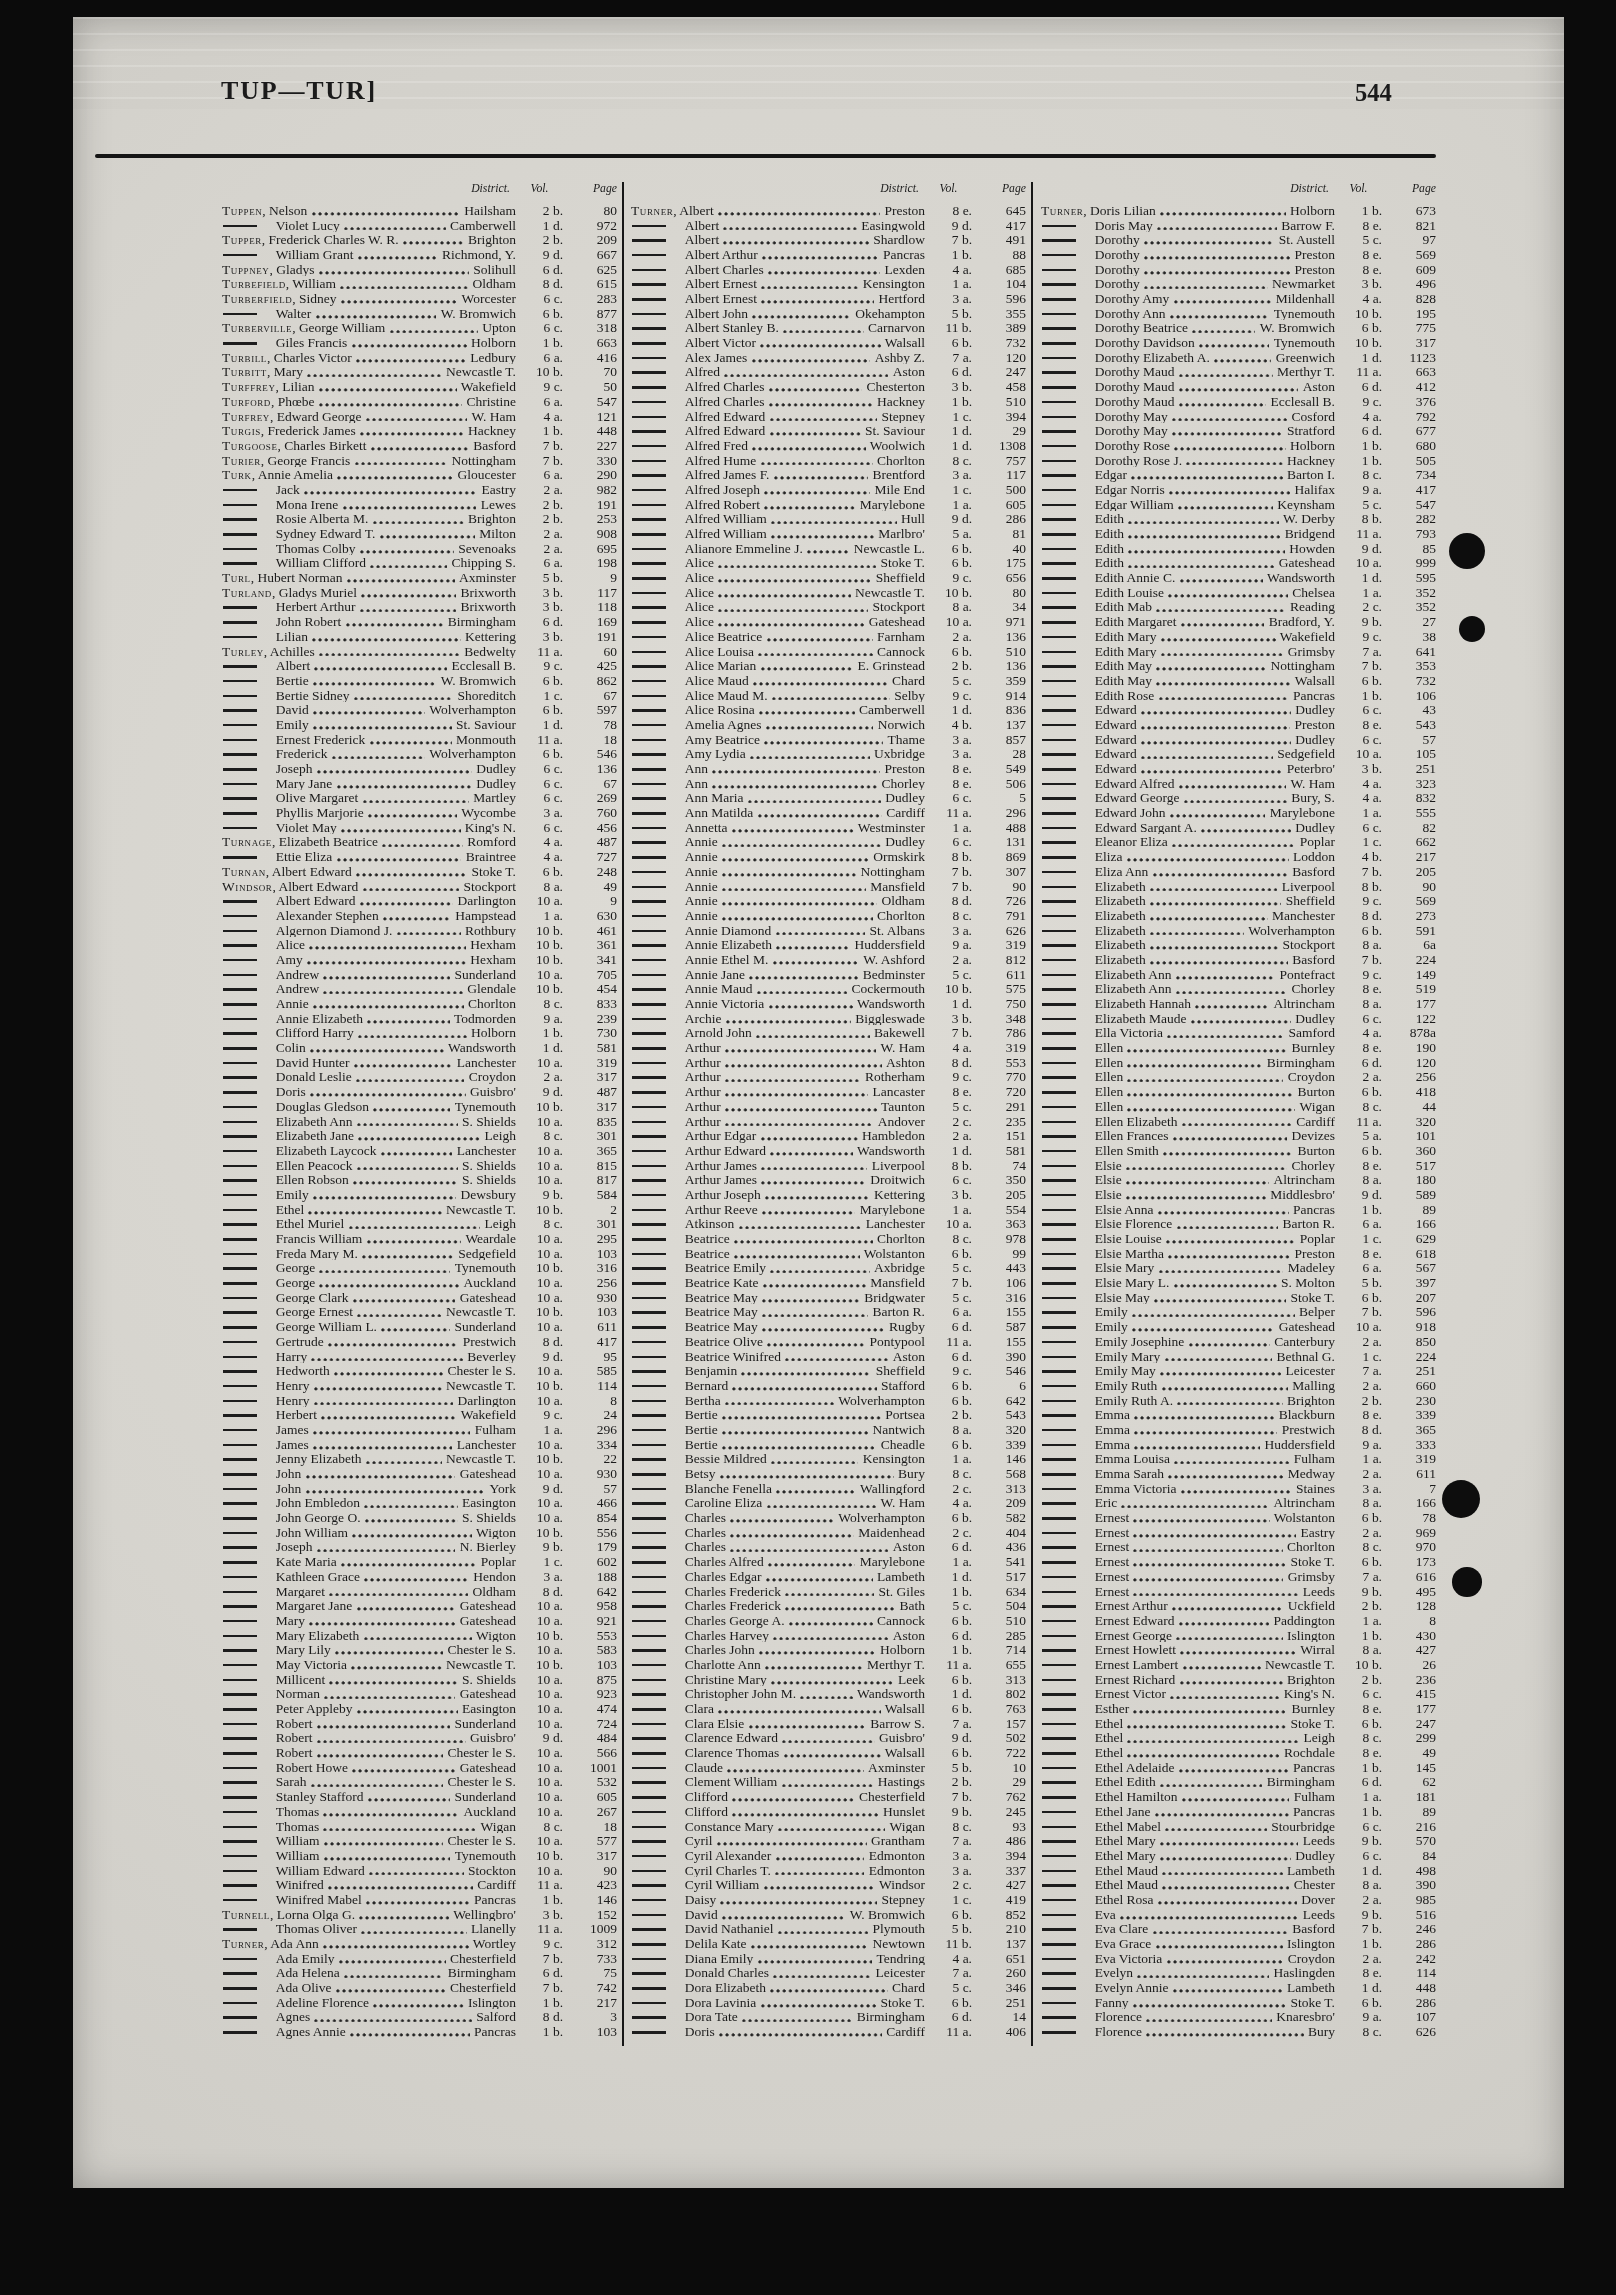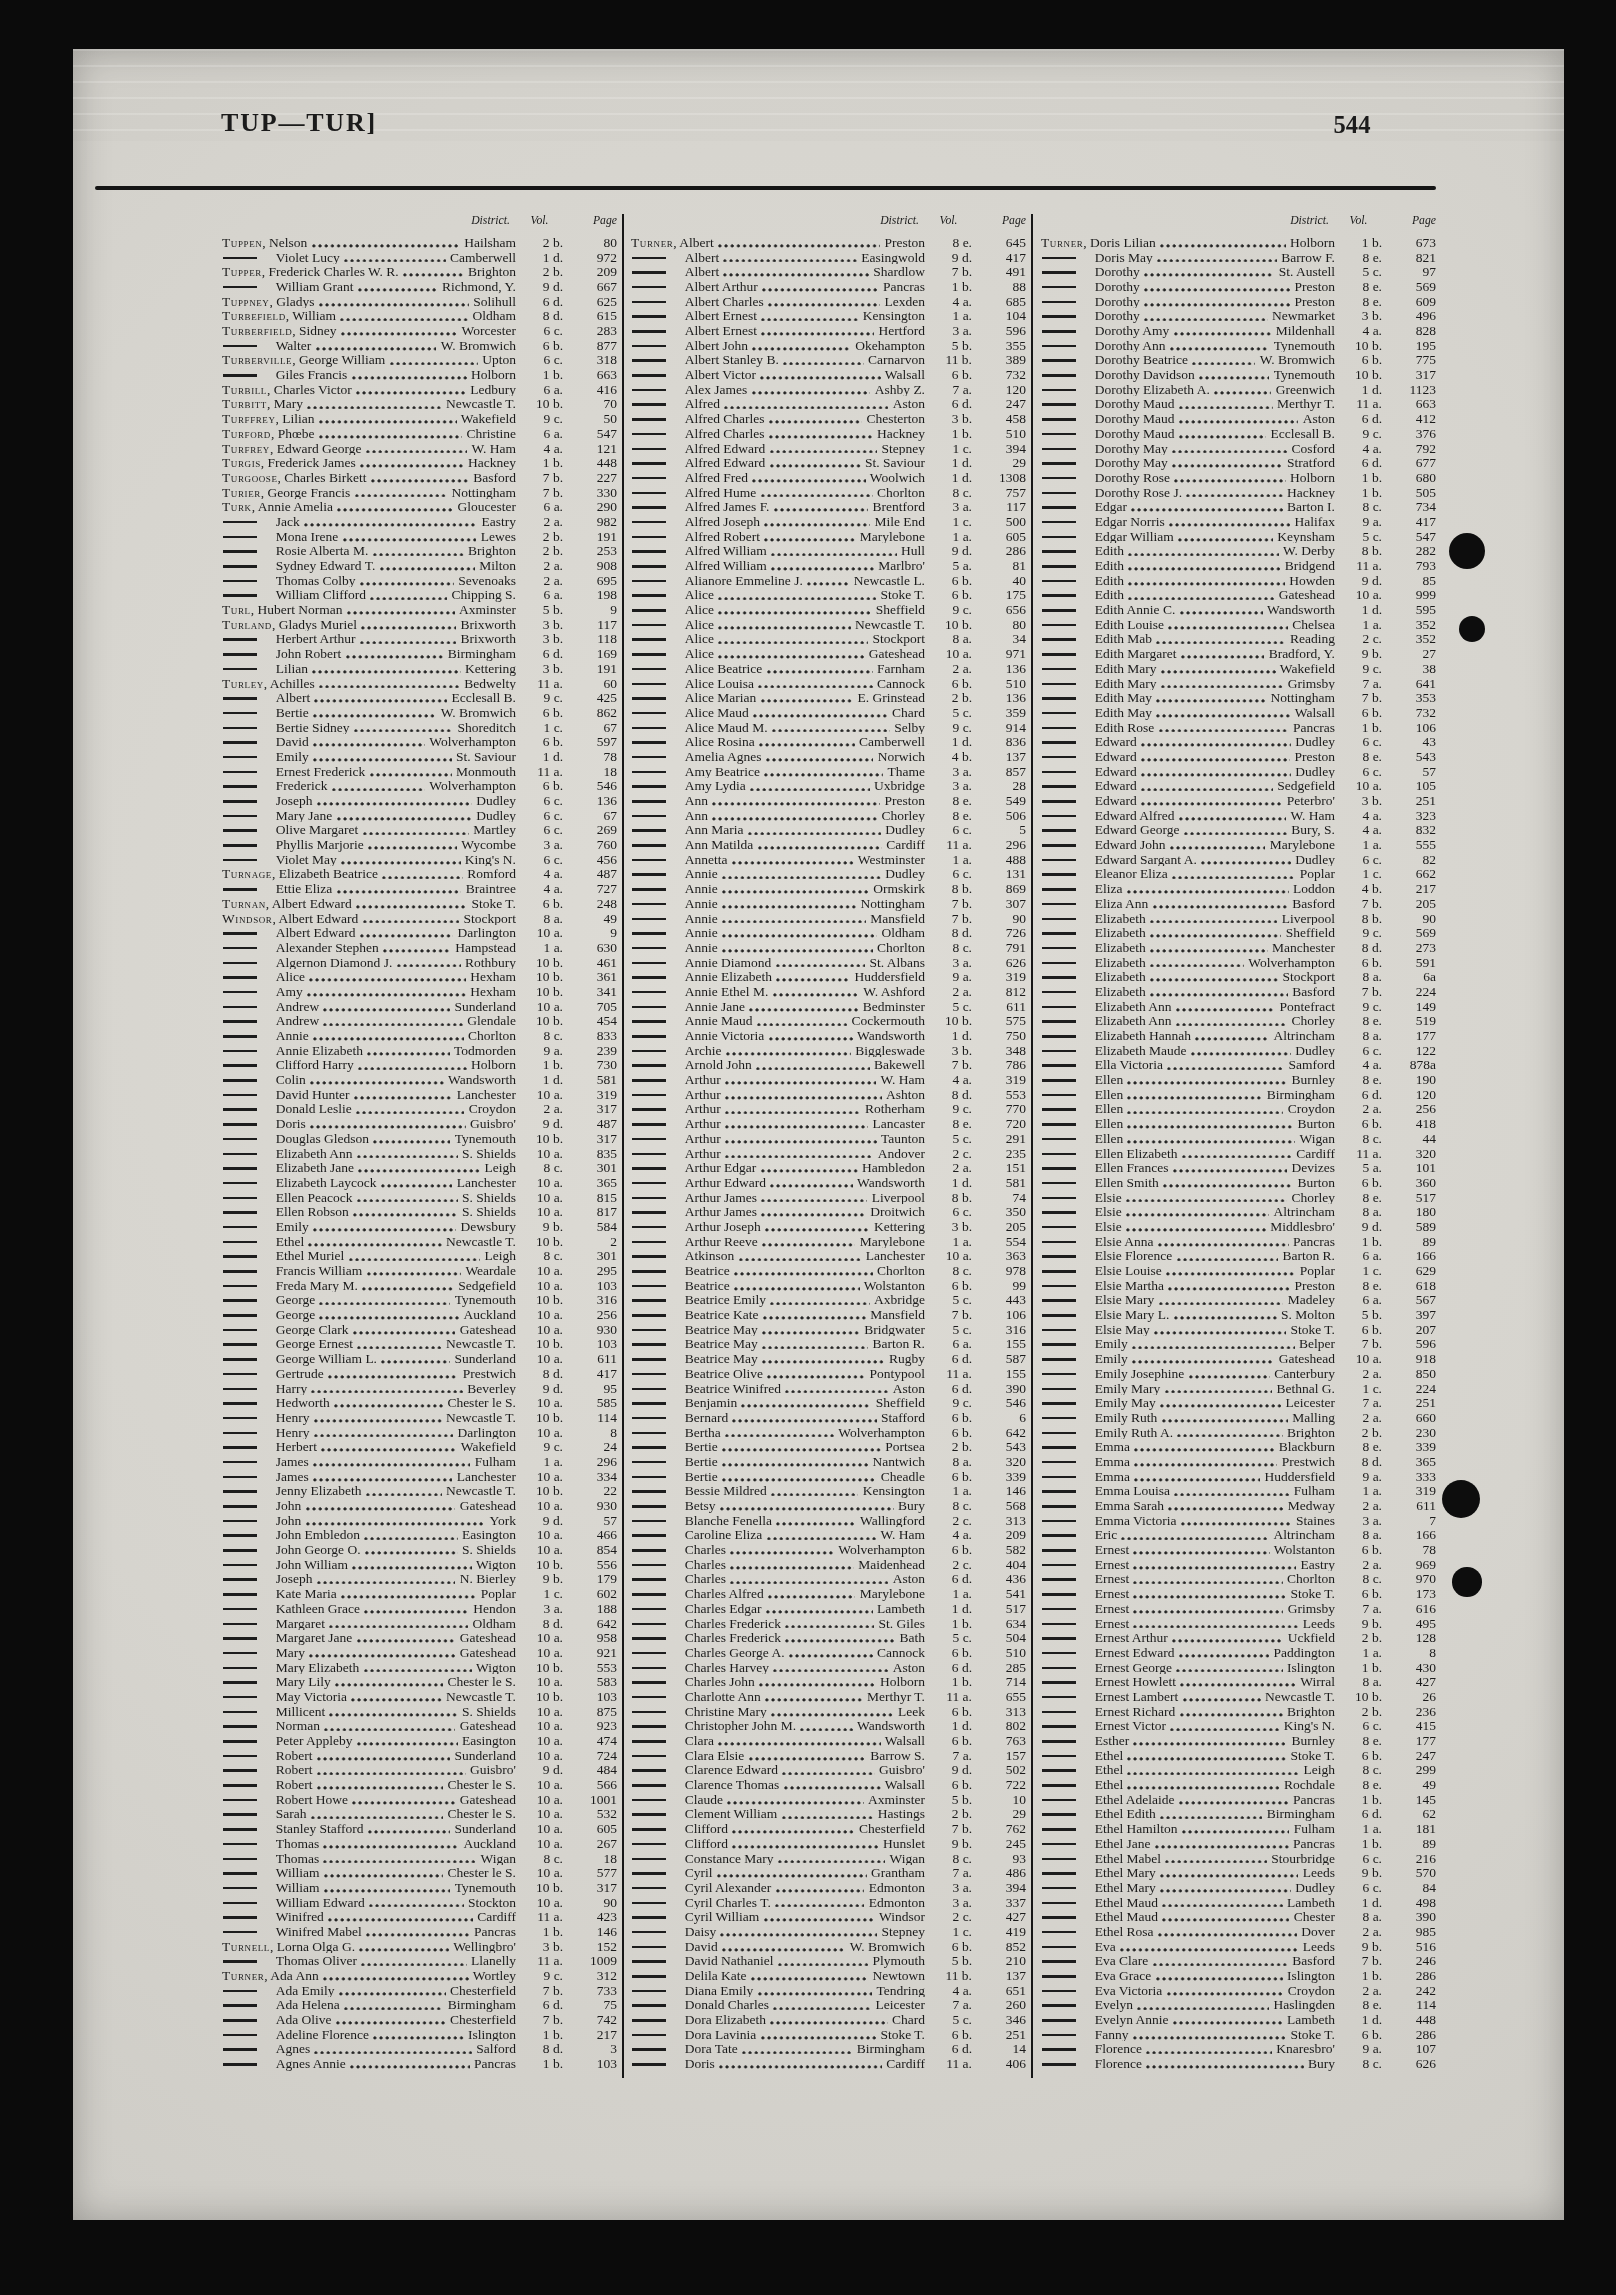--- a/index.html
+++ b/index.html
@@ -6,37 +6,36 @@
   body {
     width:1616px; height:2295px; position:relative; overflow:hidden;
     background:#0b0b0b;
     font-family:"Liberation Serif","DejaVu Serif",serif;
   }
   .sheet {
     position:absolute; left:73px; top:17px; width:1491px; height:2171px;
     background: radial-gradient(ellipse 130% 95% at 48% 42%, #dedcd6 0%, #d6d4ce 45%, #cfcdc7 70%, #bdbbb5 100%);
     box-shadow: inset 0 0 37px rgba(0,0,0,0.25);
     color:#1b1b1b;
-    margin-top:32px;
   }
   .sheet::before { 
     content:""; position:absolute; left:0; top:0; width:100%; height:92px;
     background: repeating-linear-gradient(180deg, rgba(255,255,255,0.25) 0 1.8px, rgba(0,0,0,0.03) 1.8px 16px);
     opacity:.5; pointer-events:none;
   }
   .hdr-left {
     position:absolute; top:59px; left:148px;
     font-size:26px; font-weight:bold; letter-spacing:1.8px;
   }
   .hdr-title {
     position:absolute; top:58px; left:258px; width:960px; text-align:center;
     font-size:26.4px; font-weight:bold; letter-spacing:0.6px;
   }
   .hdr-page {
-    position:absolute; top:62px; left:1242px; width:74px; text-align:center;
+    position:absolute; top:62px; left:1282px; width:74px; text-align:left;
     font-size:24.6px; font-weight:bold;
   }
   .rule {
     position:absolute; top:137px; left:22px; width:1341px; height:4.3px;
     background:#151515; border-radius:2.5px;
   }
   .vrule {
     position:absolute; top:165px; height:1864px; width:1.8px; background:#161616;
   }
   .vrule.v1 { left:549px; } .vrule.v2 { left:958px; }

